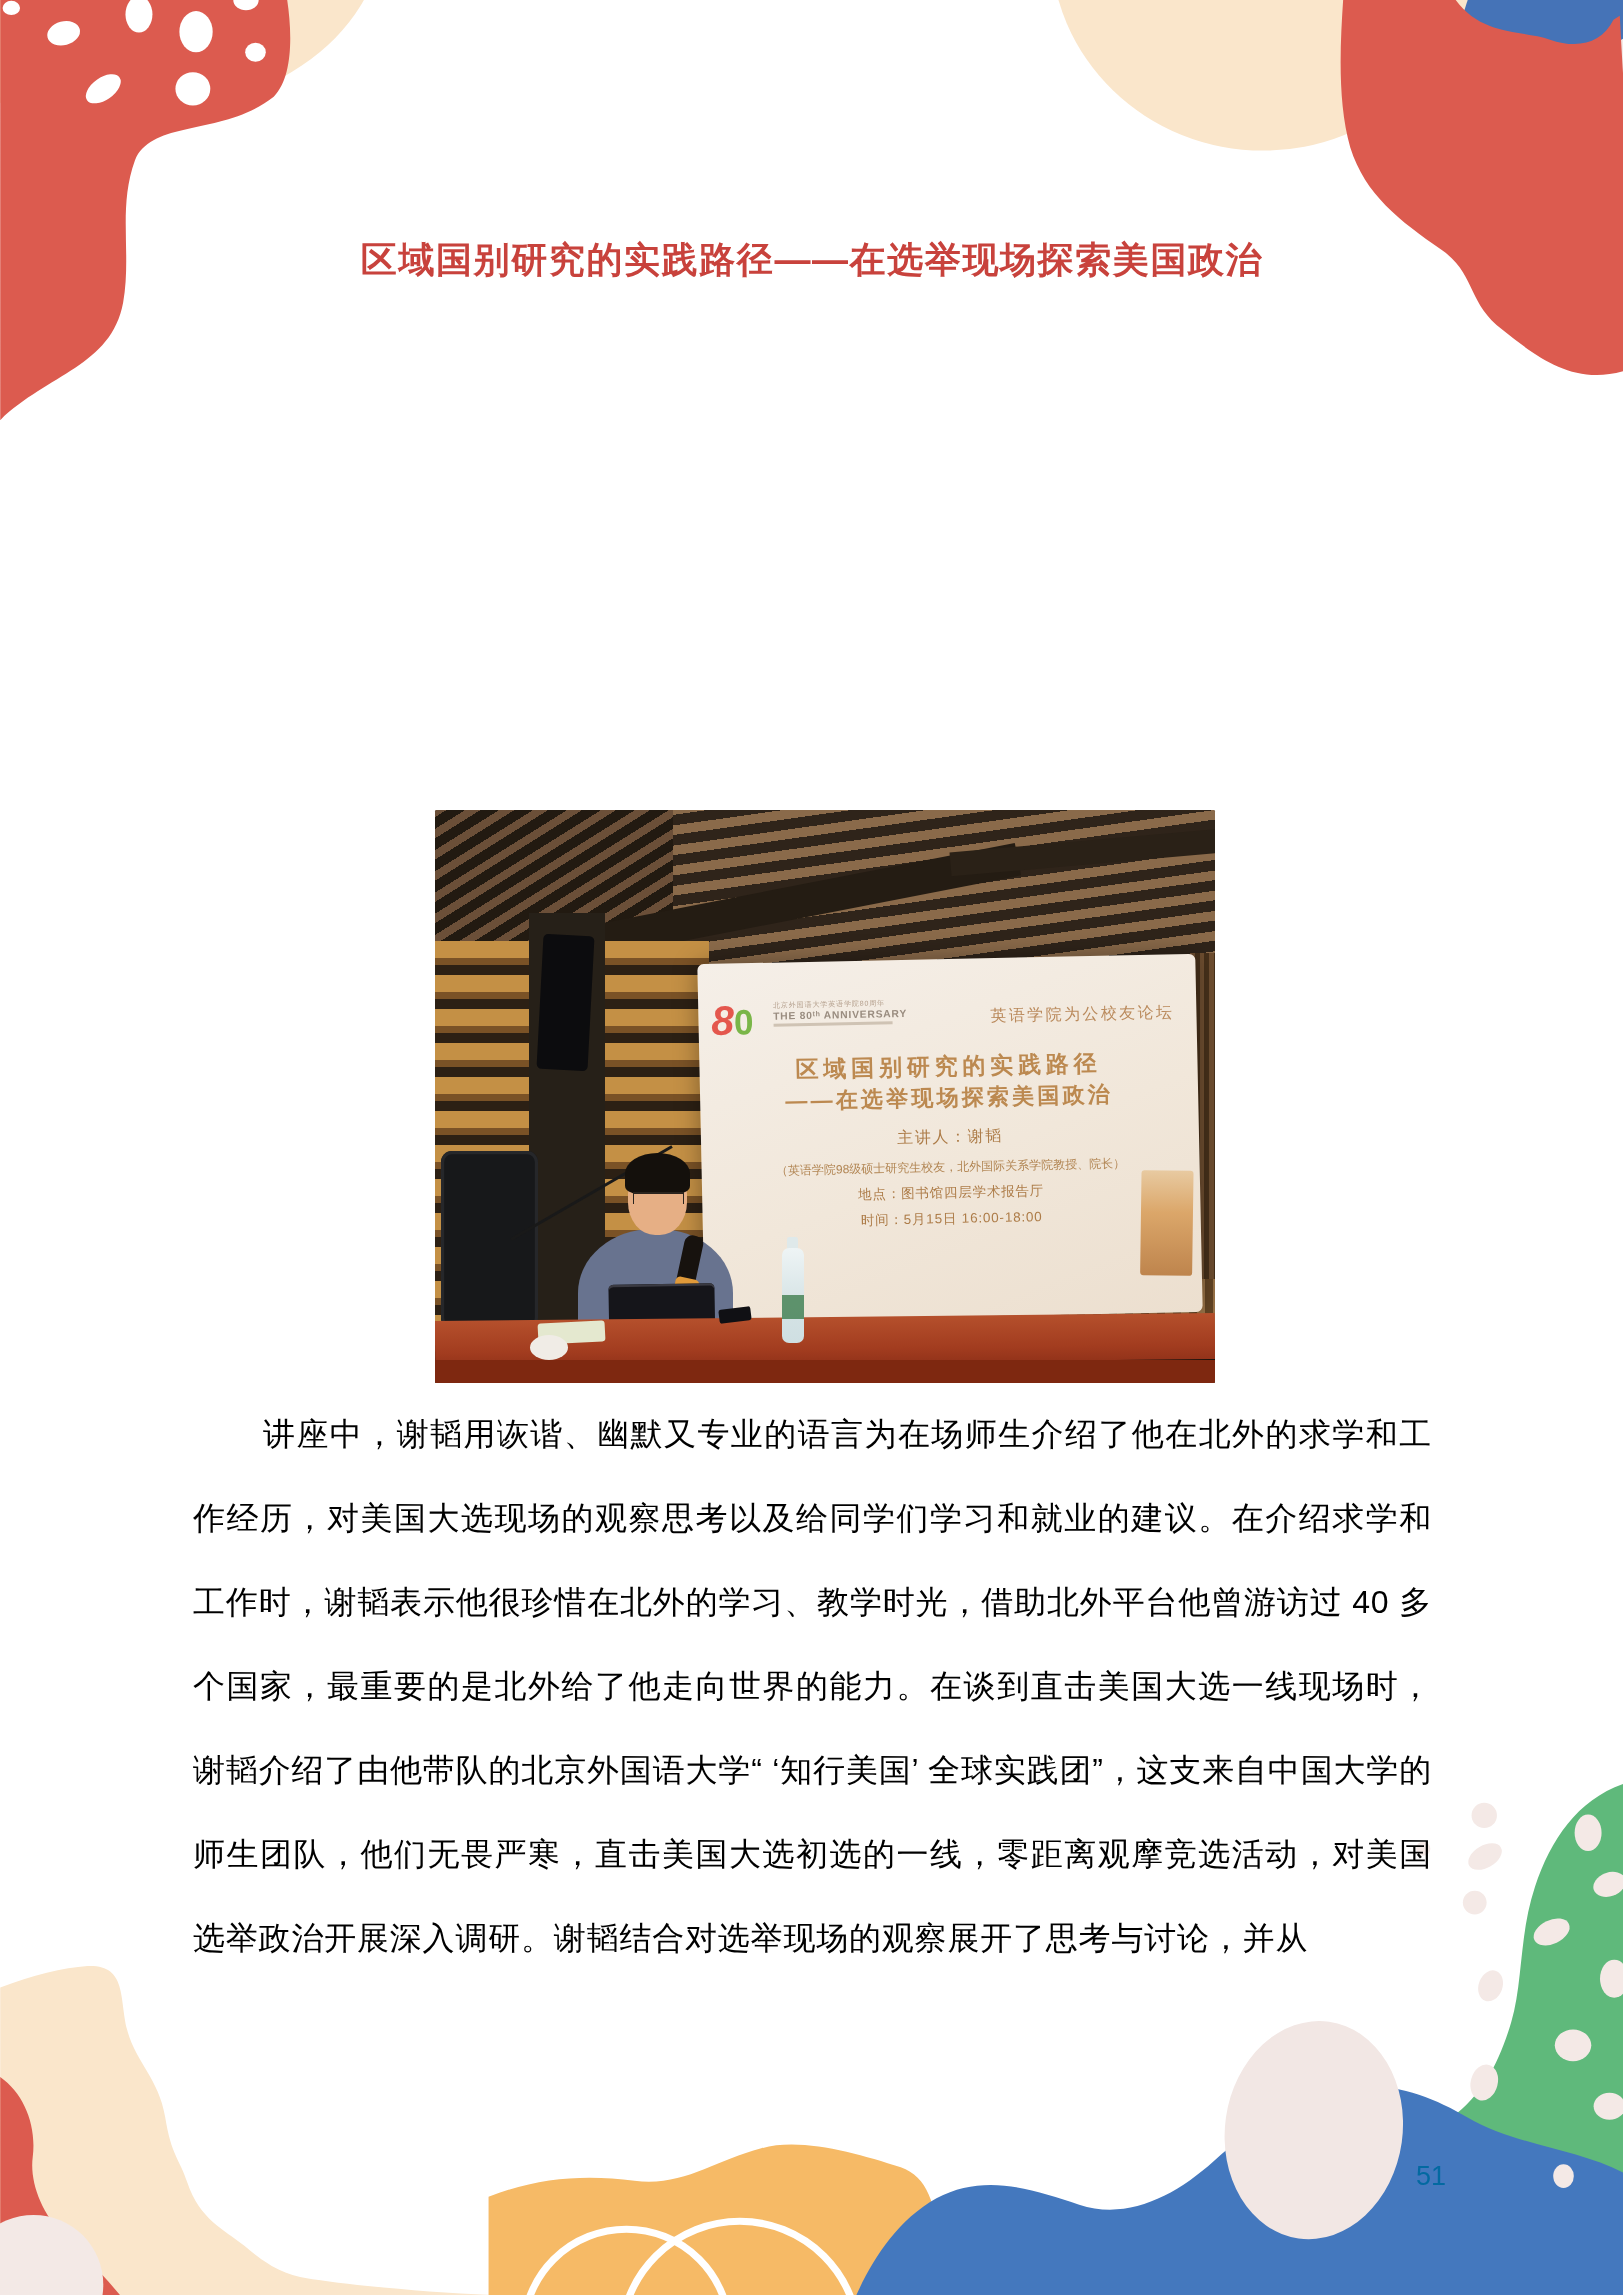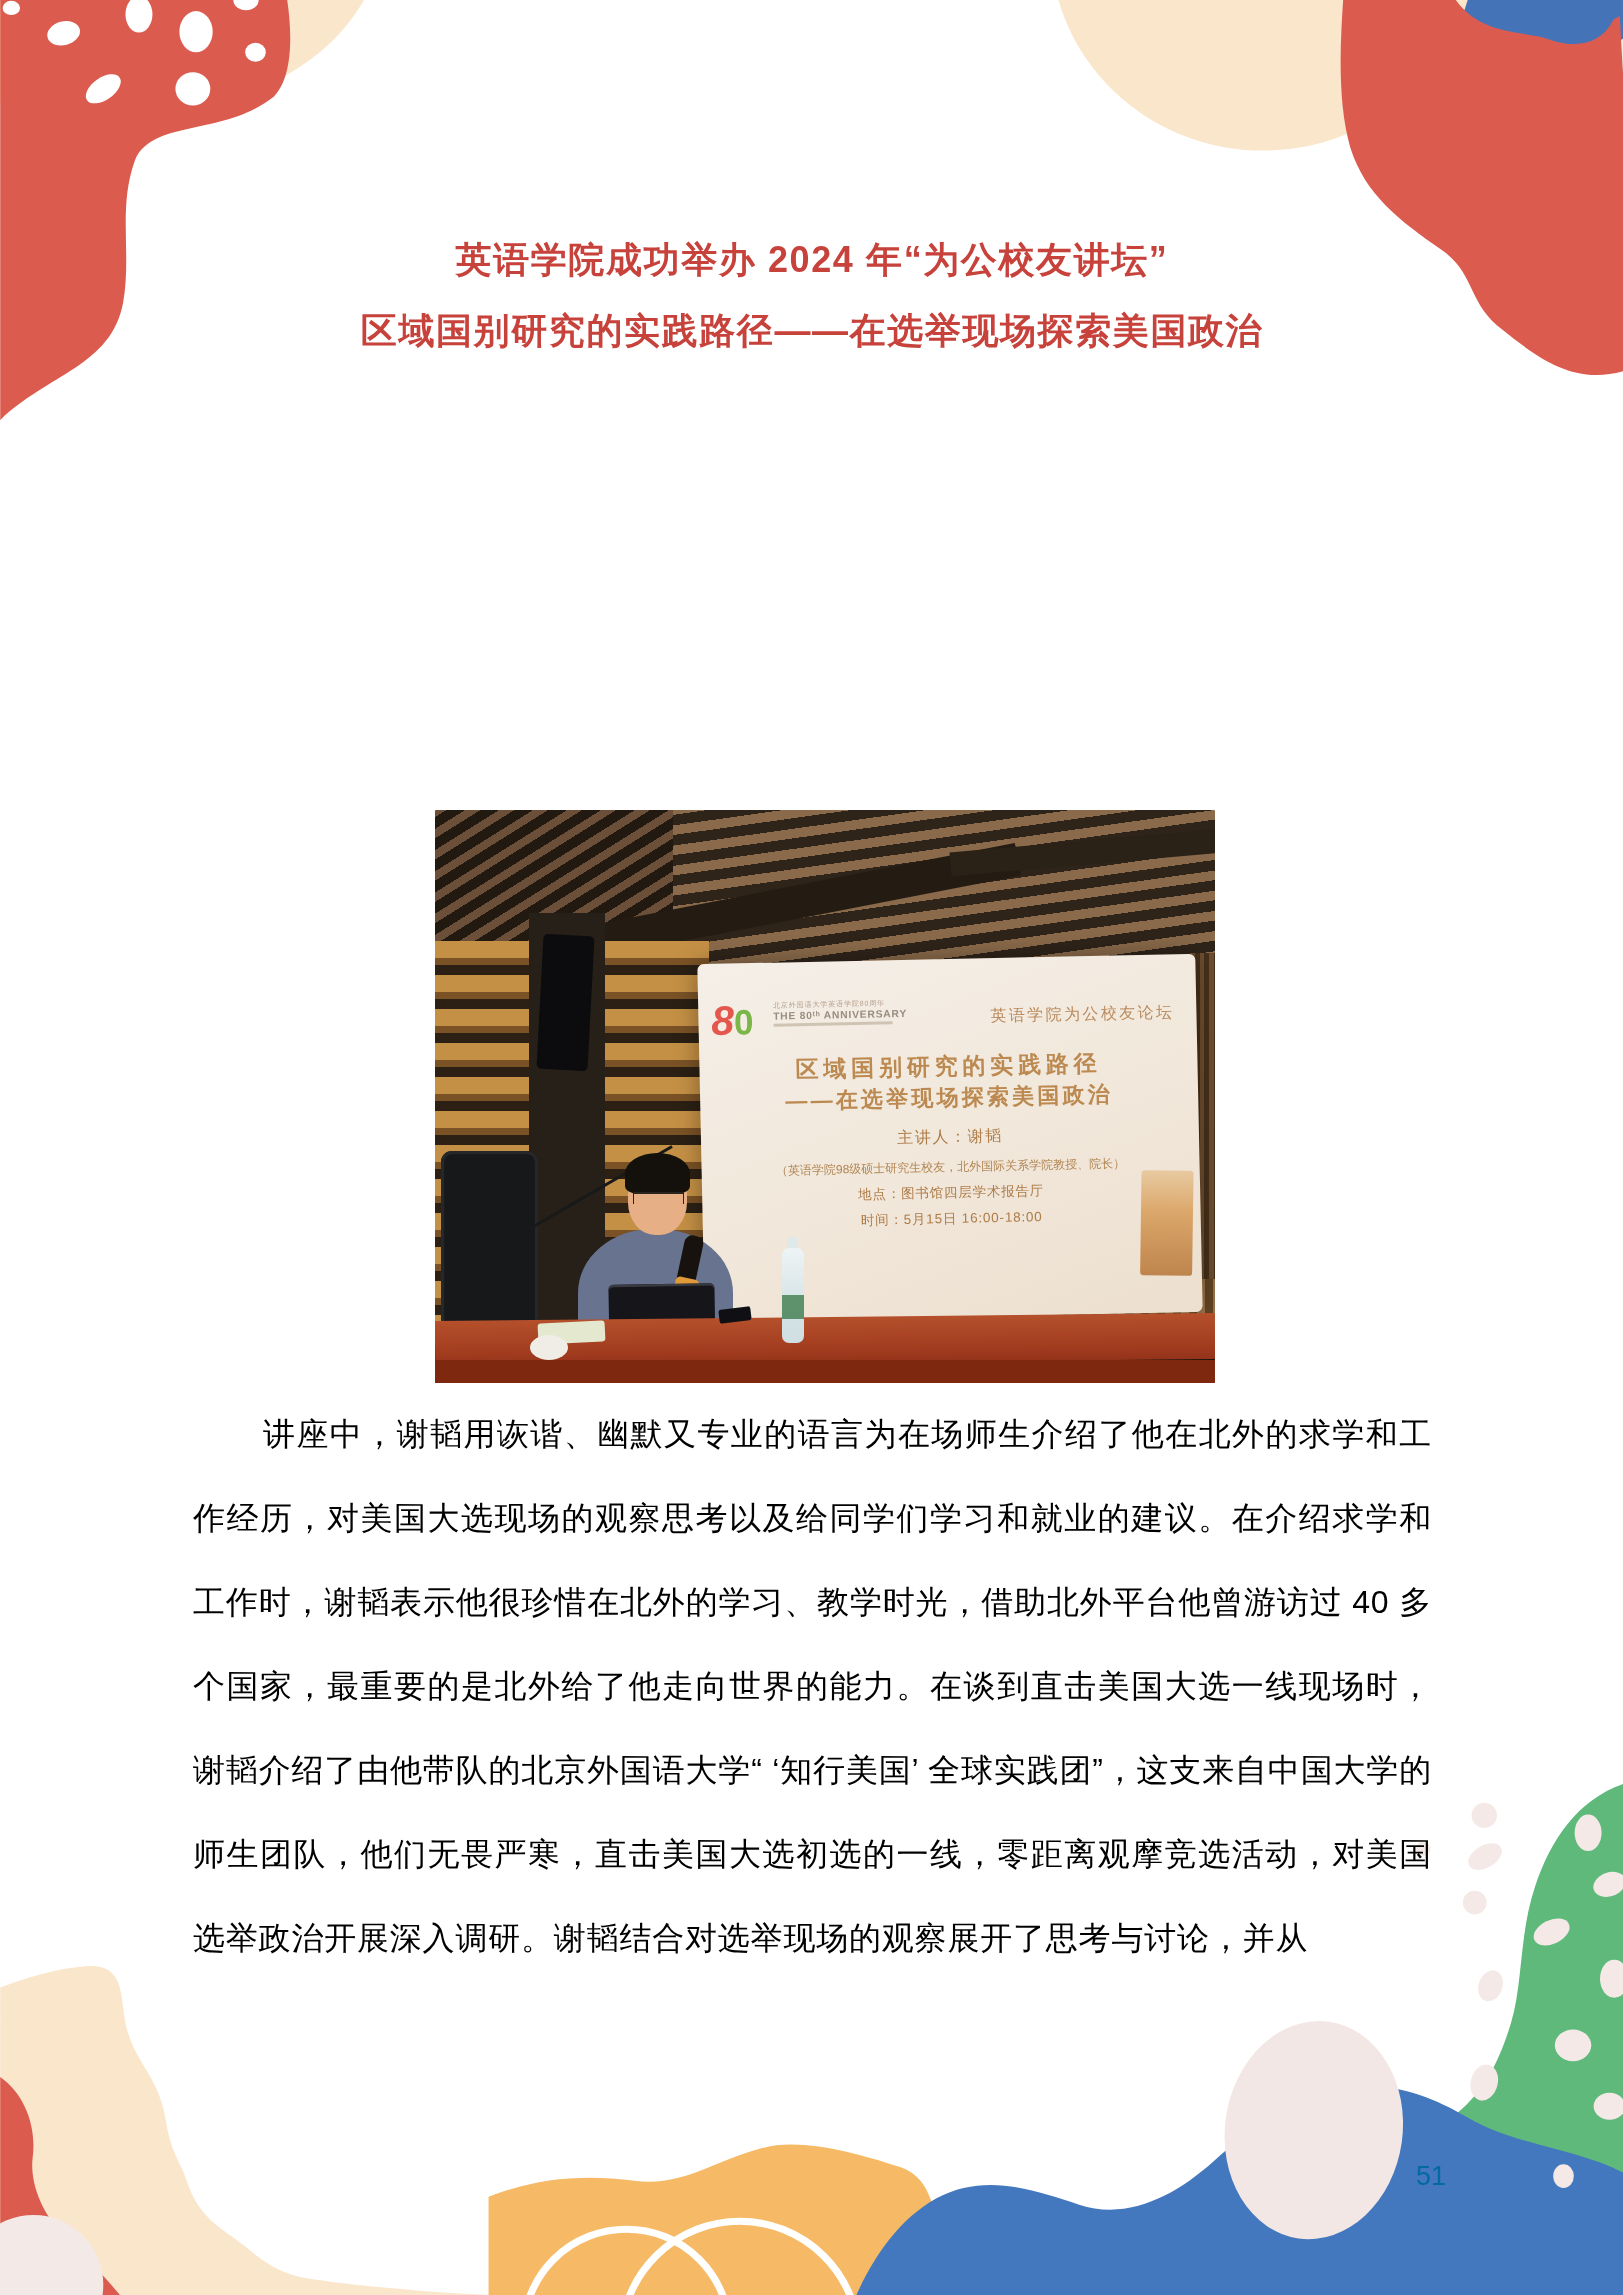--- a/index.html
+++ b/index.html
@@ -154,21 +154,20 @@
         <circle cx="1860" cy="2400" r="15"></circle>
         <ellipse cx="1880" cy="2505" rx="15" ry="20" transform="rotate(20 1880 2505)"></ellipse>
         <circle cx="1795" cy="2332" r="9"></circle>
       </g>
     </g>
   </svg>
 
   <div class="content">
 
     <div class="doc-title">
-      <div>英语学院成功举办 2024 年“为公校友讲坛”</div>
       <div>区域国别研究的实践路径——在选举现场探索美国政治</div>
     </div>
 
 
     <div class="photo">
       <div class="ceil-r"></div>
       <div class="ceil-l"></div>
       <div class="beam1"></div>
       <div class="beam2"></div>
       <div class="wall-left"></div>

